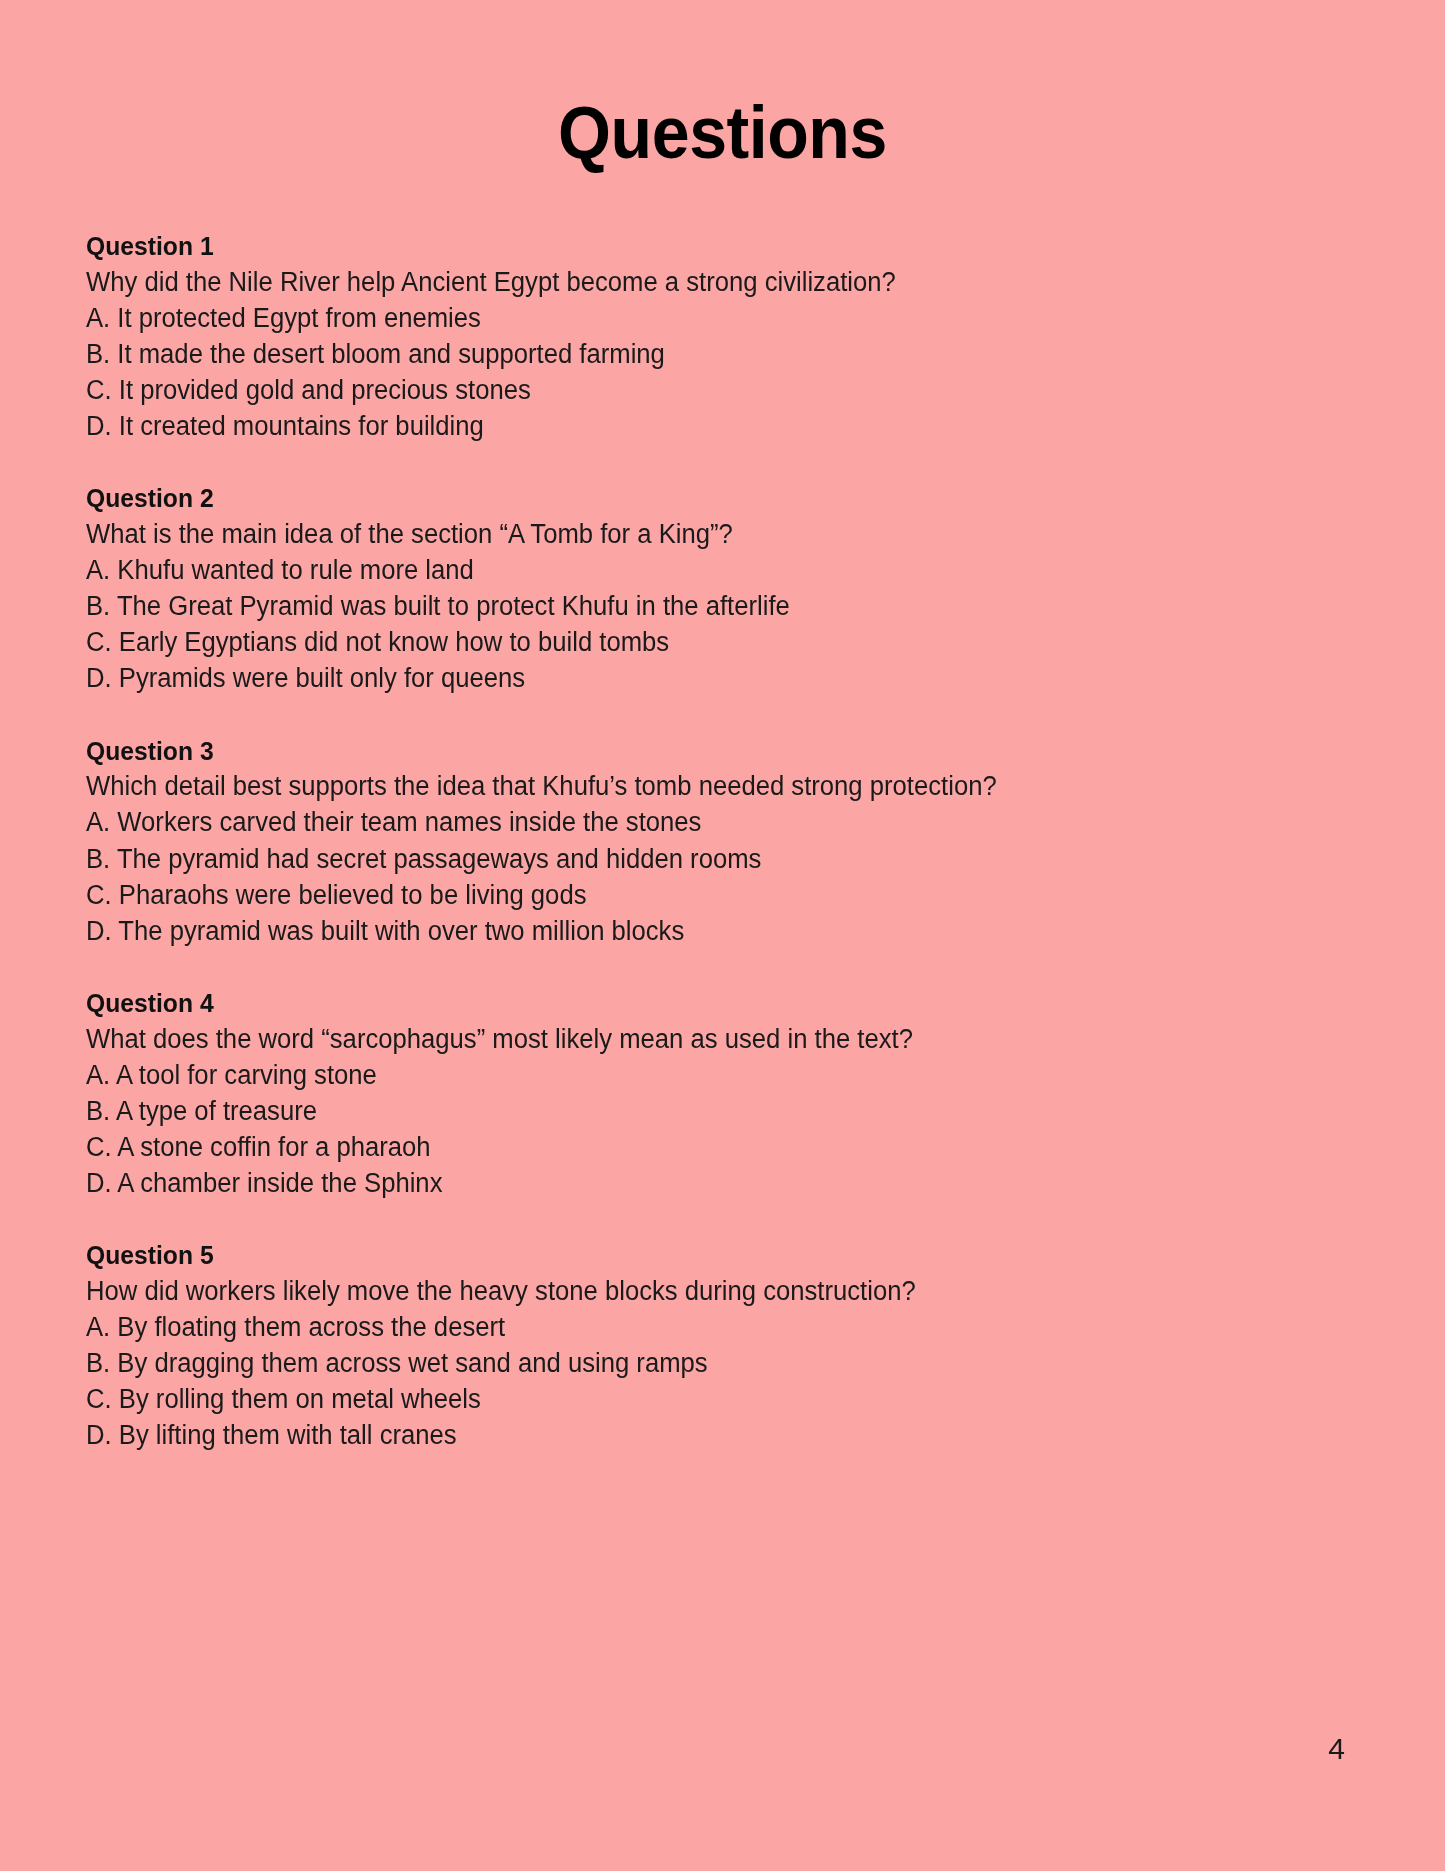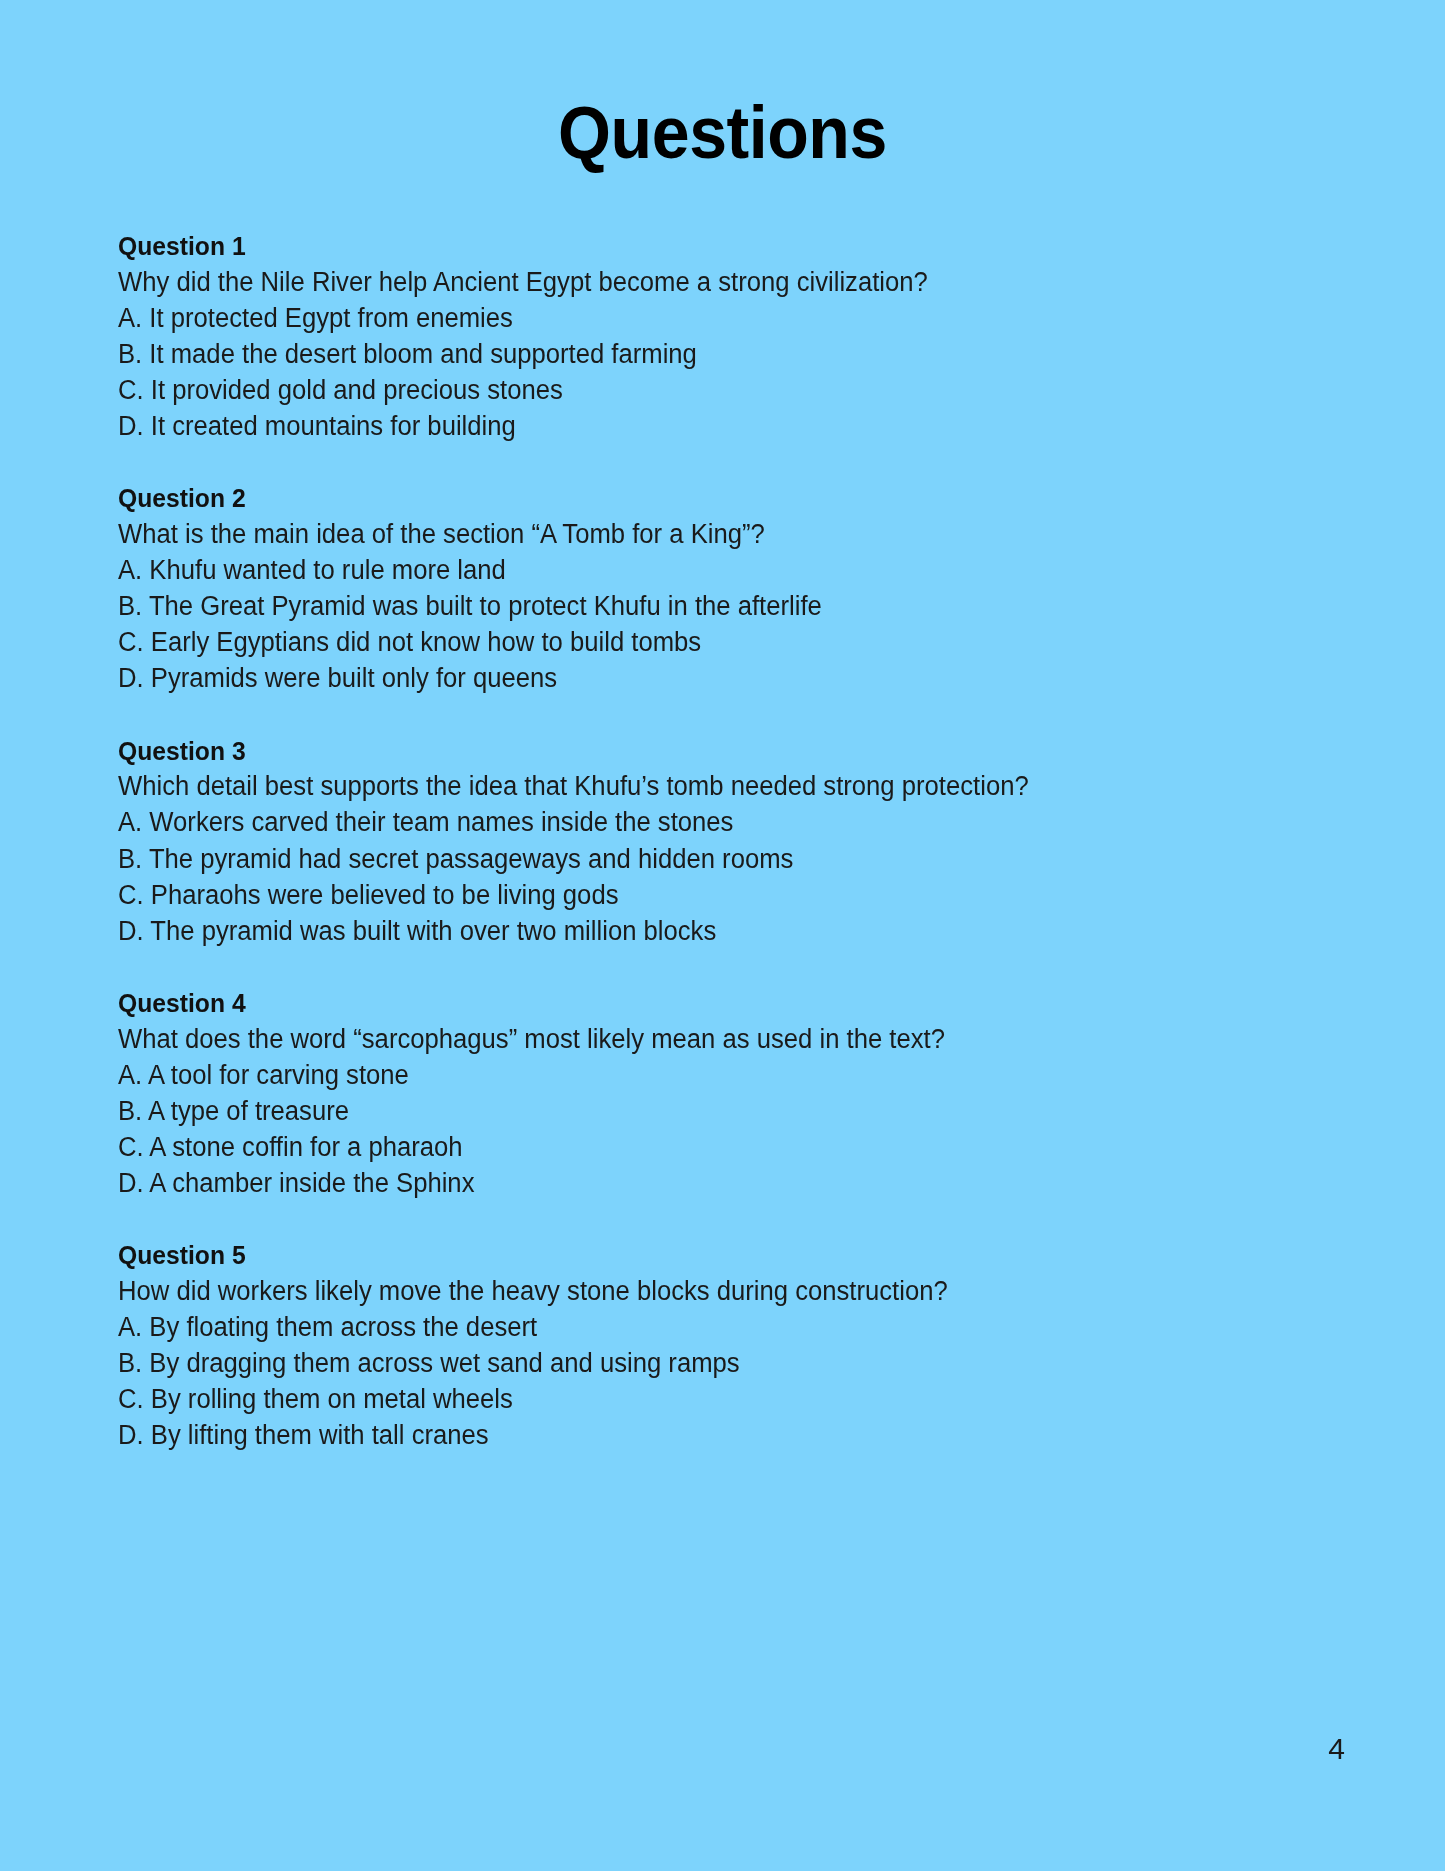--- a/index.html
+++ b/index.html
@@ -12,38 +12,38 @@
     height: 1871px;
     position: relative;
     font-family: "Liberation Sans", "DejaVu Sans", sans-serif;
     color: #111111;
     overflow: hidden;
   }
   .page {
     position: relative;
     width: 1445px;
     height: 1871px;
-    background: #7dd3fc;
+    background: #fca5a5;
     box-sizing: border-box;
   }
   .title {
     text-align: center;
     font-size: 74px;
     font-weight: 700;
     letter-spacing: -0.5px;
     color: #000000;
     margin: 0;
     padding-top: 96px;
     padding-bottom: 0;
     line-height: 1.0;
     font-stretch: condensed;
     transform: scaleX(0.92);
   }
   .content {
-    padding-left: 118px;
+    padding-left: 86px;
     padding-right: 90px;
     margin-top: 60px;
   }
   .qblock {
     margin-bottom: 38px;
   }
   .qblock:last-of-type {
     margin-bottom: 16px;
   }
   .qlabel {

